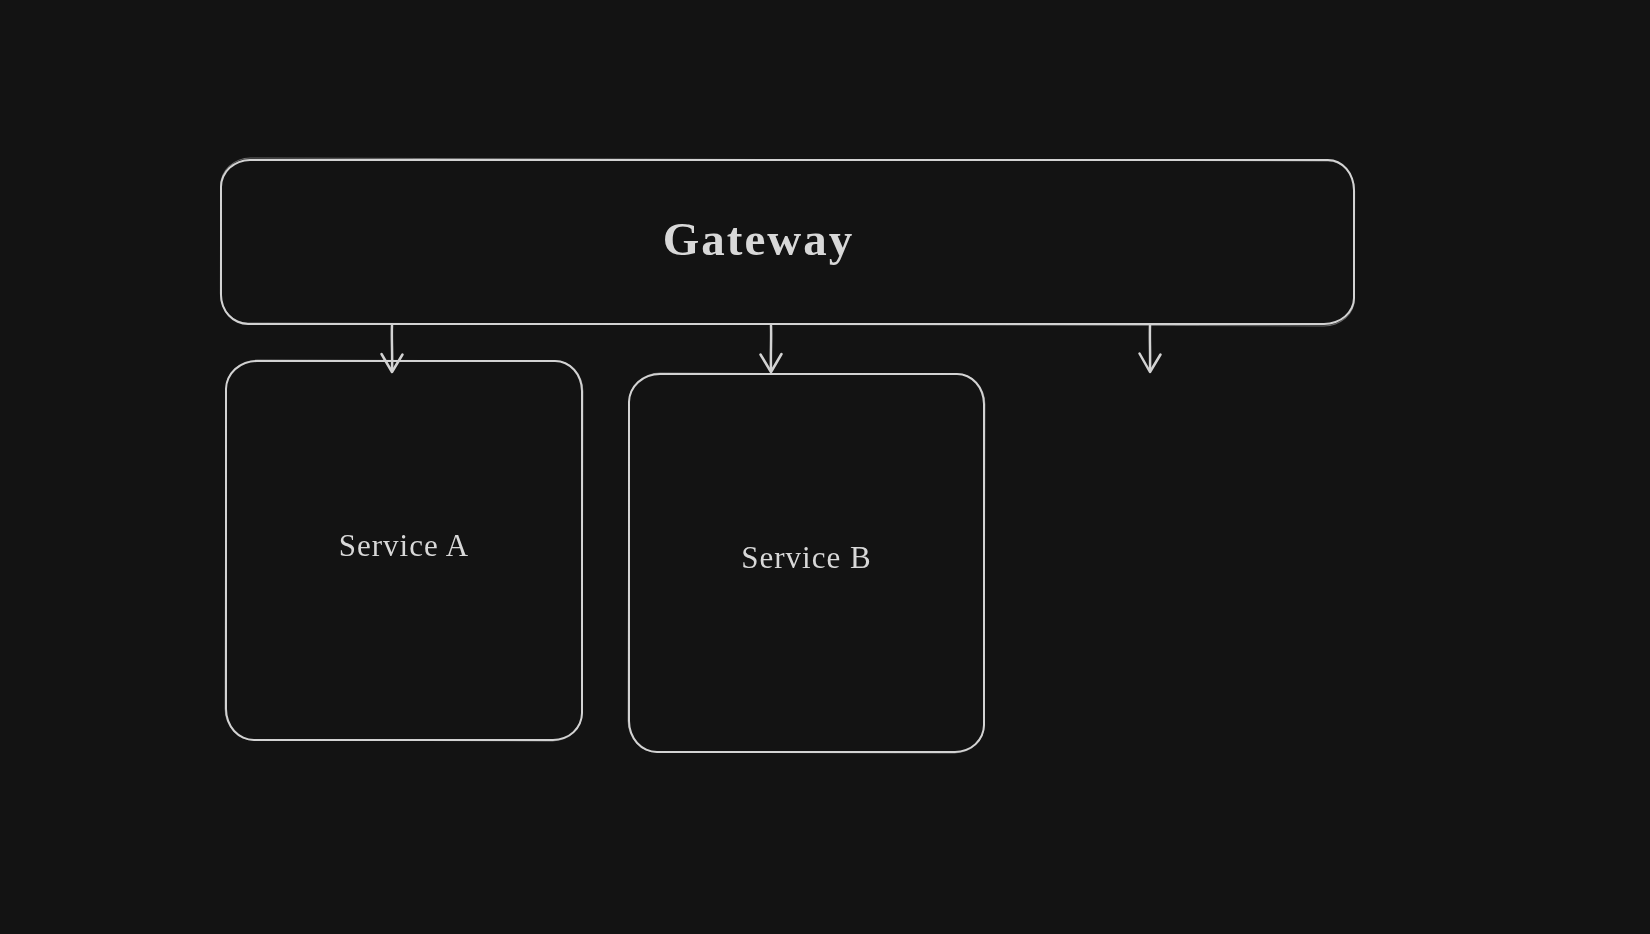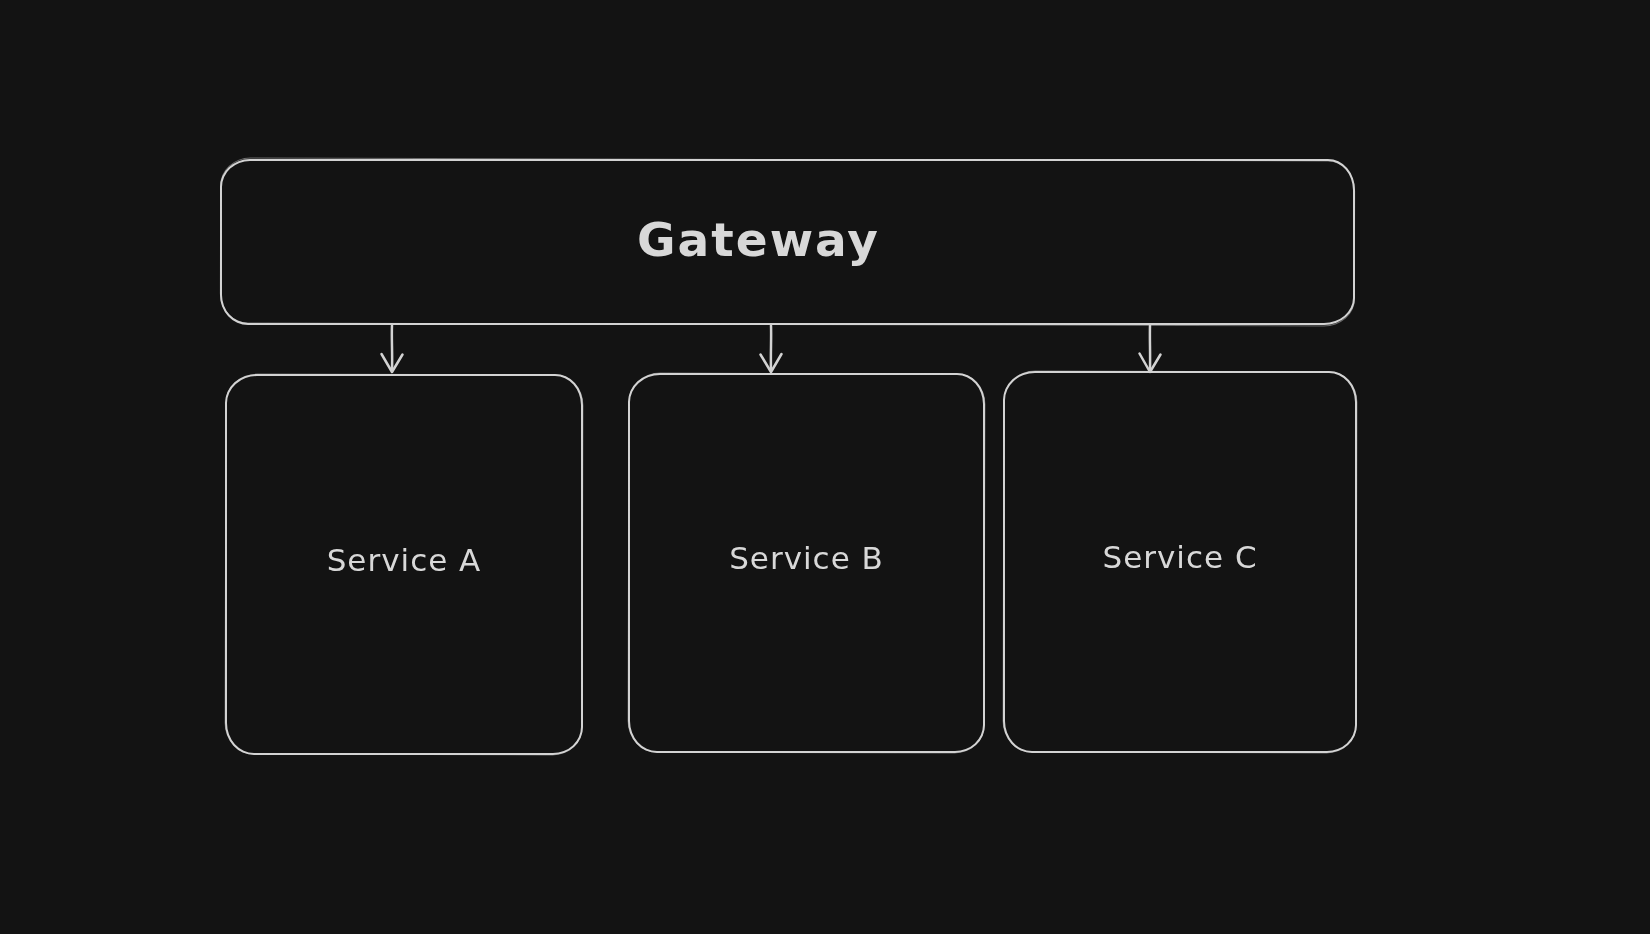--- a/index.html
+++ b/index.html
@@ -7,20 +7,21 @@
     padding: 0;
     background: #131313;
     font-family: cursive, "DejaVu Sans", sans-serif;
   }
   .canvas {
     position: relative;
     width: 1522px;
     height: 934px;
     background: var(--bg, #131313);
     overflow: hidden;
+    font-family: Liberation Serif, serif;
   }
   
   .node {
     position: absolute;
     box-sizing: border-box;
     border: 2.5px solid var(--stroke, #d2d2d2);
     background: transparent;
     display: flex;
     align-items: center;
     justify-content: center;
@@ -53,21 +54,21 @@
     width: 358px;
     height: 381px;
     border-radius: 32px 28px 30px 29px / 29px 31px 28px 32px;
   }
   .node-service .label {
     font-size: 31px;
     font-weight: 500;
     letter-spacing: 1px;
     transform: translateY(-5px);
   }
-  .node-service-a { left: 225px; top: 374px; }
+  .node-service-a { left: 225px; top: 360px; }
   .node-service-b { left: 612px; top: 373px; width: 357px; height: 380px; margin-left: 16px; }
   .node-service-c { left: 1003px; top: 371px; width: 354px; height: 382px; }
   .label { white-space: nowrap; }
   
   .edge {
     position: absolute;
     top: 324px;
     width: 34px;
     height: 51px;
     overflow: visible;
@@ -108,17 +109,14 @@
   </svg>
 
   <div class="node node-service node-service-a">
     <span class="label">Service A</span>
   </div>
 
   <div class="node node-service node-service-b">
     <span class="label">Service B</span>
   </div>
 
-  <div class="node node-service node-service-c">
-    <span class="label">Service C</span>
-  </div>
 
 </div>
 
 </body></html>

